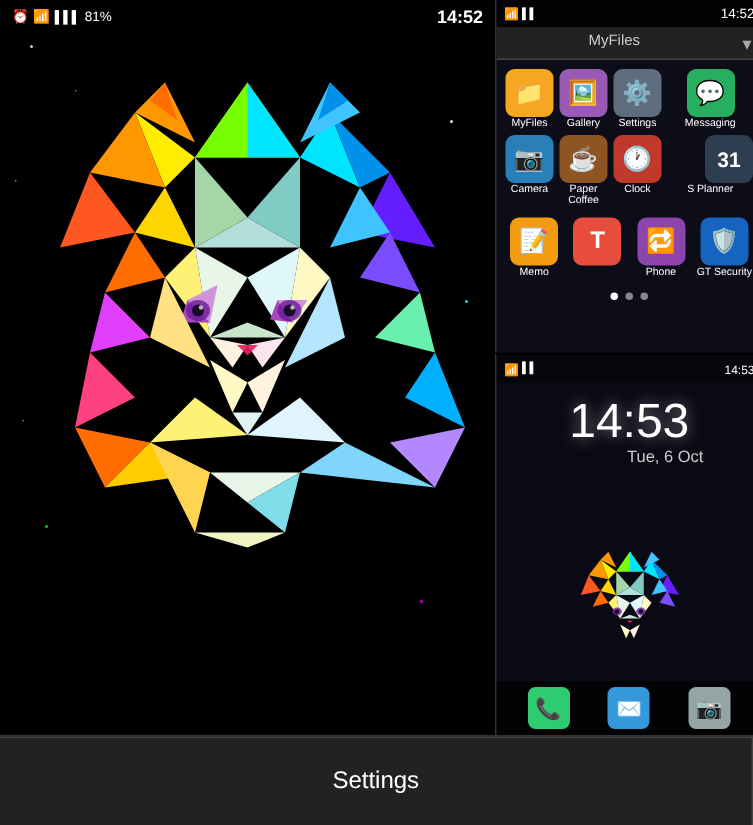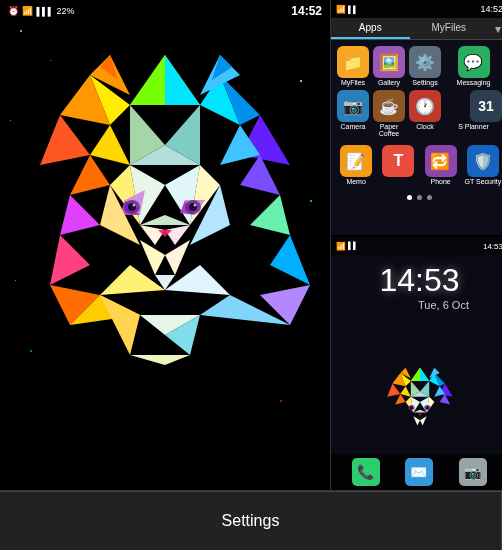--- a/index.html
+++ b/index.html
@@ -284,21 +284,21 @@
     <div class="star" style="width:2px;height:2px;top:350px;left:30px;opacity:0.8;background:#0f0;"></div>
     <div class="star" style="width:2px;height:2px;top:400px;left:280px;opacity:0.8;background:#f0f;"></div>
     <div class="star" style="width:2px;height:2px;top:200px;left:310px;opacity:0.9;background:#0ff;"></div>
     <div class="star" style="width:1px;height:1px;top:280px;left:15px;opacity:0.6;"></div>
 
     <div class="status-bar-left">
       <div class="icons">
         <span class="status-icon">⏰</span>
         <span class="status-icon">📶</span>
         <span class="status-icon" style="font-size:8px;">▌▌▌</span>
-        <span class="status-icon" style="font-size:9px;color:white;">22%</span>
+        <span class="status-icon" style="font-size:9px;color:white;">81%</span>
       </div>
       <div class="time">14:52</div>
     </div>
 
     <div class="lion-container">
       <svg width="310" height="420" viewBox="0 0 310 420" xmlns="http://www.w3.org/2000/svg">
 
         <polygon points="155,30 120,80 190,80" fill="#c8e600"></polygon>
         <polygon points="120,80 80,50 100,100" fill="#ffec00"></polygon>
         <polygon points="80,50 50,90 100,100" fill="#ff9800"></polygon>
@@ -381,21 +381,20 @@
     <div class="right-top">
       <div class="right-top-statusbar">
         <div class="icons-small">
           <span class="si">📶</span>
           <span class="si" style="font-size:7px;">▌▌</span>
         </div>
         <div style="color:white;font-size:9px;">14:52</div>
       </div>
 
       <div class="tabs-row">
-        <div class="tab-item active">Apps</div>
         <div class="tab-item">MyFiles</div>
         <div style="width:20px;display:flex;align-items:center;justify-content:center;color:#aaa;font-size:12px;">▾</div>
       </div>
 
       <div class="app-grid">
         <div class="app-icon">
           <div class="app-icon-img" style="background:#f5a623;">📁</div>
           <span class="app-icon-label">MyFiles</span>
         </div>
         <div class="app-icon">

